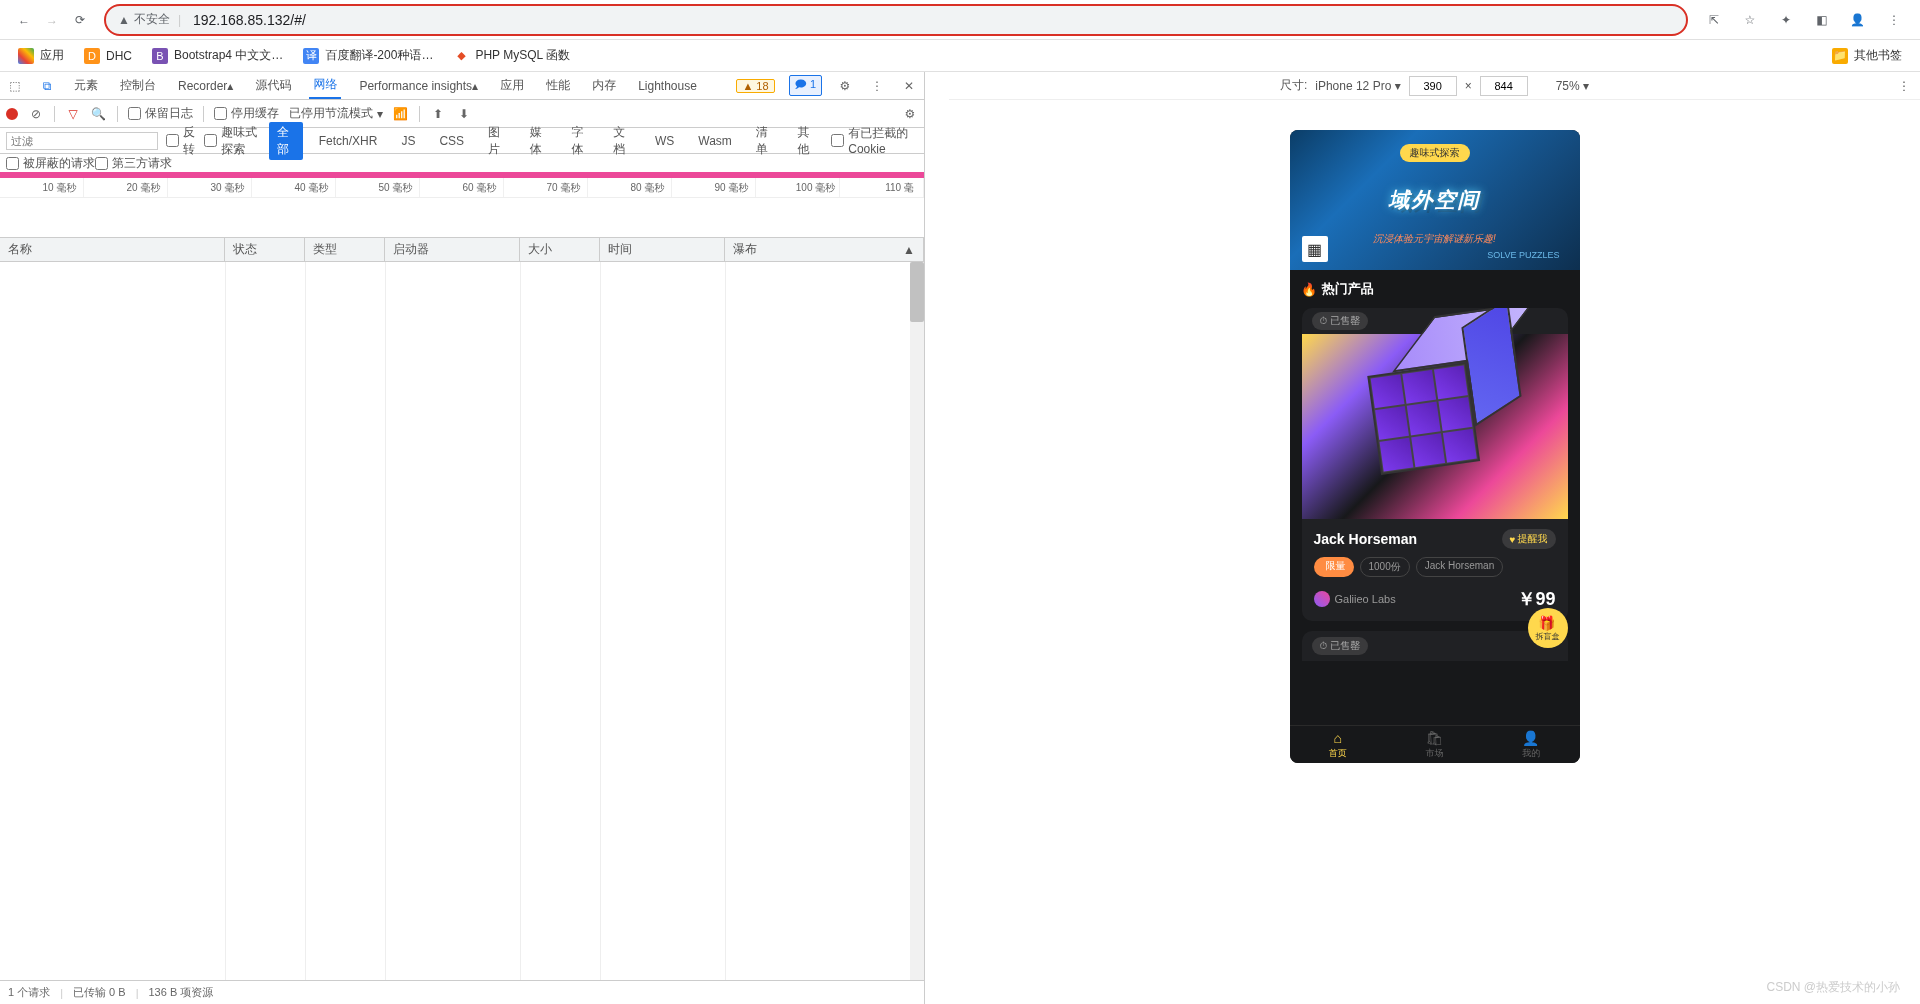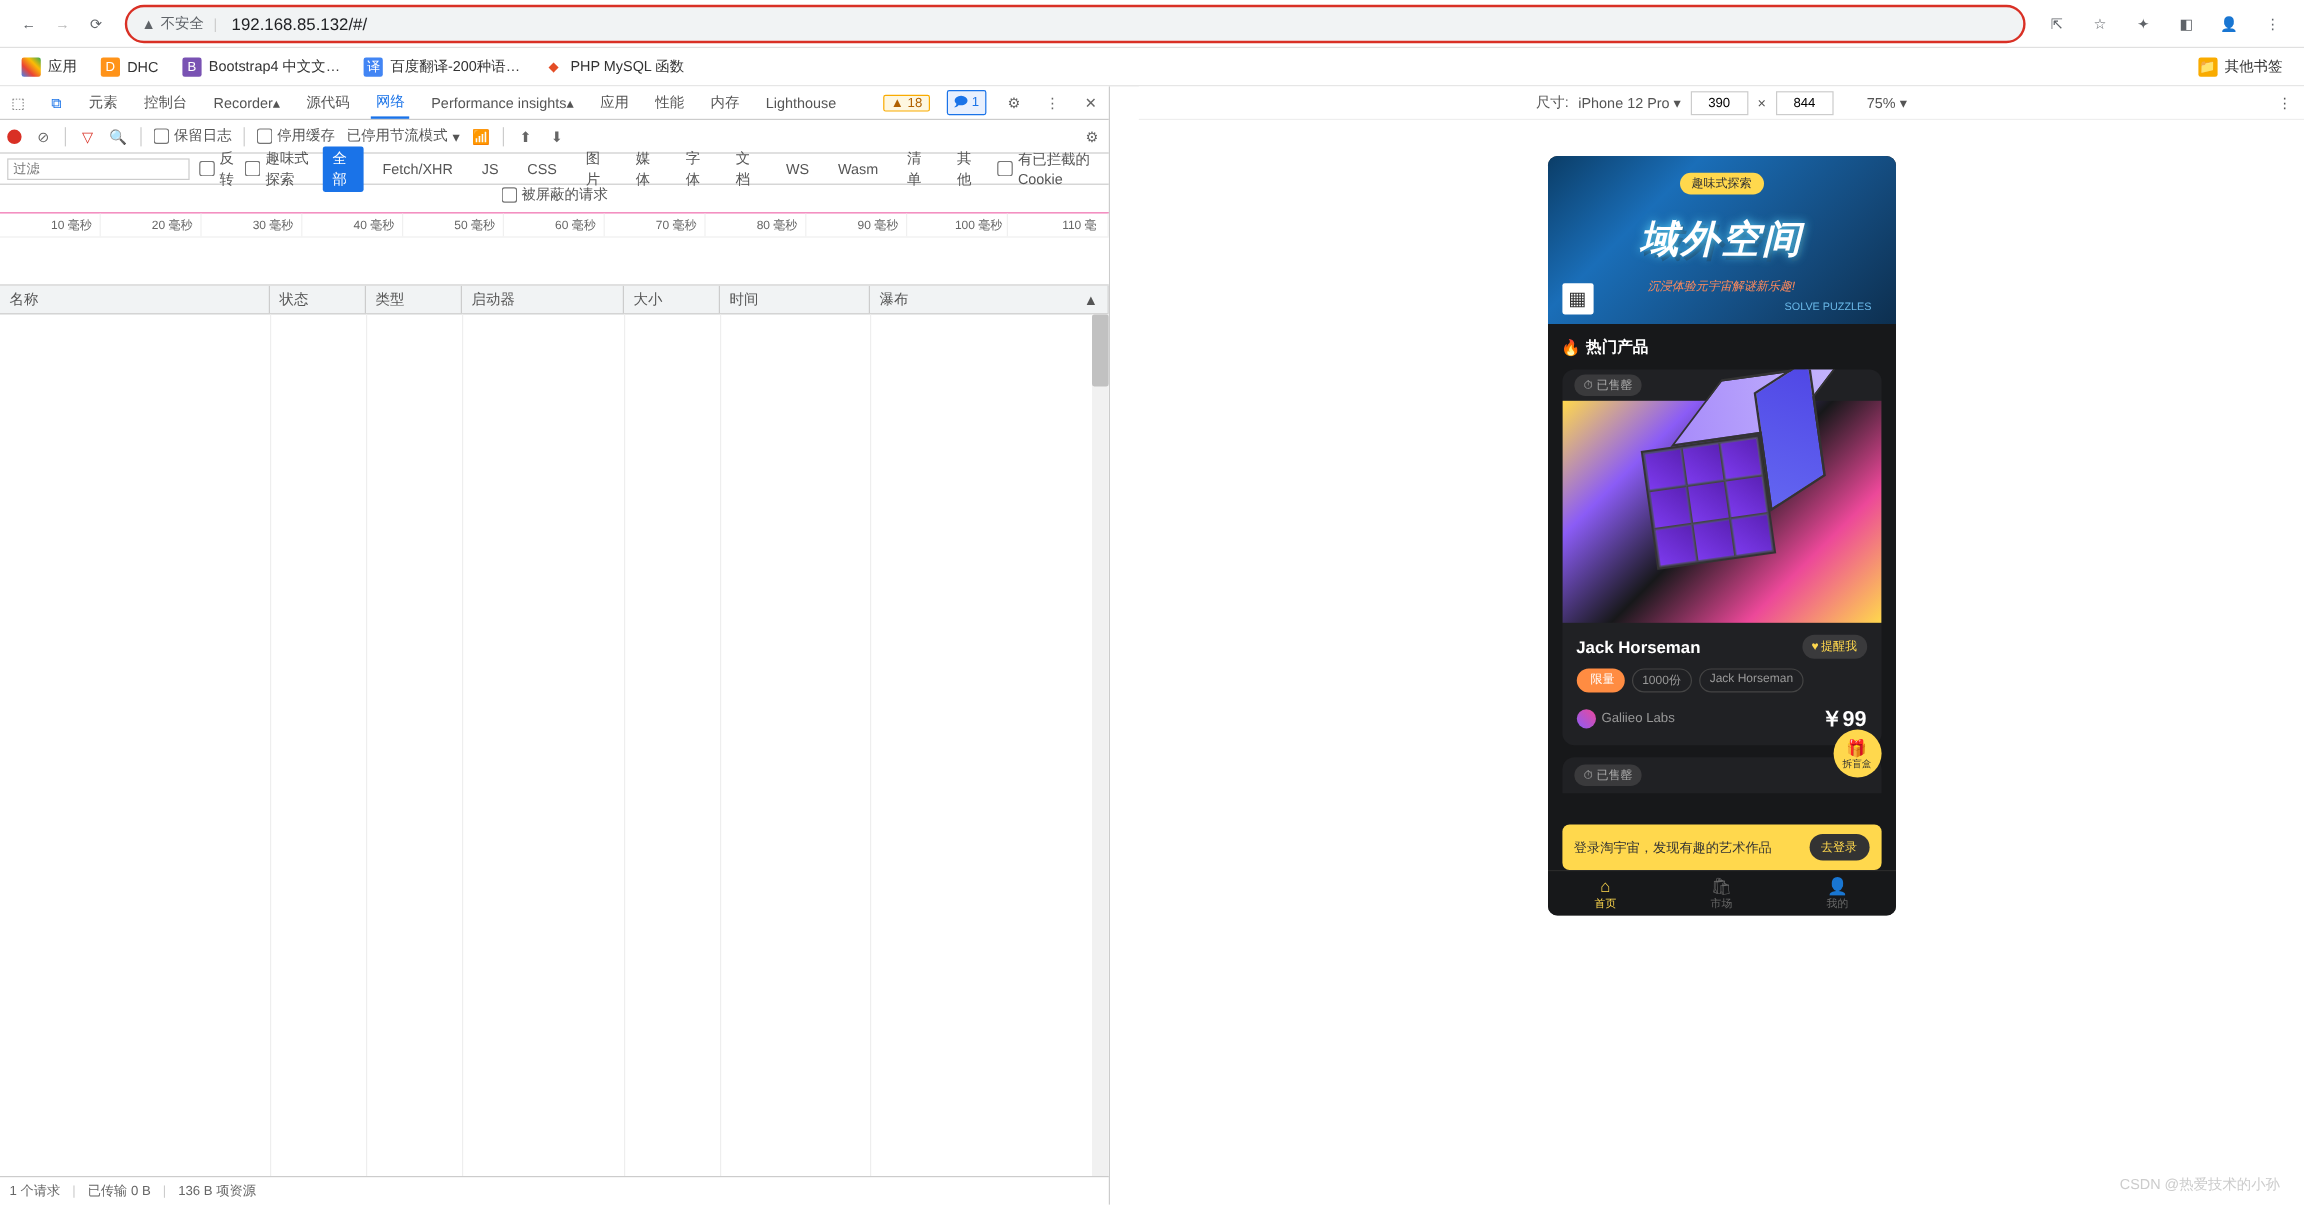--- a/index.html
+++ b/index.html
@@ -27,21 +27,21 @@
 .badge-info { background: #e8f0fe; color: #1a73e8; border: 1px solid #1a73e8; }
 .dt-toolbar2 { height: 28px; display: flex; align-items: center; border-bottom: 1px solid #ccc; padding: 0 6px; gap: 10px; }
 .rec-btn { width: 12px; height: 12px; background: #d93025; border: 2px solid #d93025; border-radius: 50%; }
 .dt-ic { width: 16px; height: 16px; display: flex; align-items: center; justify-content: center; color: #666; cursor: pointer; }
 .dt-sep { width: 1px; height: 16px; background: #ccc; }
 .dt-chk { display: flex; align-items: center; gap: 4px; color: #555; }
 .dt-filter-row { height: 26px; display: flex; align-items: center; border-bottom: 1px solid #ccc; padding: 0 6px; gap: 8px; }
 .filter-input { width: 160px; height: 18px; border: 1px solid #ccc; padding: 0 4px; font-size: 11px; }
 .filter-pill { padding: 2px 8px; cursor: pointer; border-radius: 2px; color: #555; }
 .filter-pill.active { background: #1a73e8; color: #fff; }
-.dt-filter-row2 { height: 24px; display: flex; align-items: center; border-bottom: 1px solid #ec4899; padding: 0 6px; gap: 20px; flex-direction: column; }
+.dt-filter-row2 { height: 24px; display: flex; align-items: center; border-bottom: 6px solid #ec4899; padding: 0 6px; gap: 0; }
 .timeline { height: 60px; border-bottom: 1px solid #ccc; position: relative; background: #fff; }
 .timeline-ticks { display: flex; height: 20px; border-bottom: 1px solid #eee; }
 .tl-tick { flex: 1; text-align: center; color: #666; font-size: 10px; padding-top: 3px; border-right: 1px solid #f0f0f0; padding-left: 36px; }
 .network-table { flex: 1; display: flex; flex-direction: column; overflow: hidden; }
 .nt-header { display: flex; height: 24px; border-bottom: 1px solid #ccc; background: #f1f3f4; }
 .nt-col { padding: 4px 8px; border-right: 1px solid #ccc; color: #555; display: flex; align-items: center; }
 .nt-row { display: flex; height: 22px; border-bottom: 1px solid #eee; }
 .col-name { width: 225px; }
 .col-status { width: 80px; }
 .col-type { width: 80px; }
@@ -52,21 +52,21 @@
 .link-style { color: #1a73e8; text-decoration: underline; cursor: pointer; }
 .dt-status-bar { height: 24px; border-top: 1px solid #ccc; display: flex; align-items: center; padding: 0 8px; gap: 10px; color: #666; font-size: 11px; }
 .dt-status-bar .sep { color: #ccc; }
 .preview-area { flex: 1; background: #fff; display: flex; flex-direction: column; position: relative; margin-left: 24px; }
 .device-bar { height: 28px; display: flex; align-items: center; justify-content: center; gap: 8px; border-bottom: 1px solid #eee; color: #555; }
 .dim-input { width: 48px; height: 20px; border: 1px solid #ccc; text-align: center; font-size: 11px; }
 .phone-wrap { flex: 1; display: flex; align-items: flex-start; justify-content: center; padding-top: 30px; }
 .phone { width: 290px; height: 633px; background: #17181a; border-radius: 8px; overflow: hidden; position: relative; }
 .banner { height: 140px; background: linear-gradient(135deg, #0b3d67 0%, #1a6eb8 30%, #144a7c 70%, #0d2f4f 100%); position: relative; display: flex; align-items: center; justify-content: center; overflow: hidden; }
 .banner-tag { position: absolute; top: 14px; background: #ffd84d; color: #333; font-size: 10px; padding: 2px 10px; border-radius: 10px; }
-.banner-title { font-size: 32px; font-weight: 900; color: #fff; text-shadow: 0 0 8px #5dd8ff, 3px 3px 0 #1a4d7a; letter-spacing: 2px; font-style: italic; }
+.banner-title { font-size: 21px; font-weight: 900; color: #fff; text-shadow: 0 0 8px #5dd8ff, 3px 3px 0 #1a4d7a; letter-spacing: 2px; font-style: italic; }
 .banner-sub { position: absolute; bottom: 24px; color: #ff8a5c; font-size: 10px; font-style: italic; }
 .banner-sub2 { position: absolute; bottom: 10px; right: 20px; color: #6ab8e8; font-size: 9px; }
 .qr-box { position: absolute; bottom: 8px; left: 12px; width: 26px; height: 26px; background: #fff; border-radius: 2px; display: flex; align-items: center; justify-content: center; font-size: 16px; }
 .section-header { padding: 10px 12px; color: #fff; font-size: 13px; font-weight: bold; display: flex; align-items: center; gap: 4px; }
 .fire { color: #ff6b35; }
 .product-card { margin: 0 12px; background: #202124; border-radius: 10px; overflow: hidden; }
 .sold-badge { padding: 4px 10px; }
 .sold-pill { background: #3a3a3c; color: #aaa; font-size: 10px; padding: 2px 8px; border-radius: 10px; display: inline-flex; align-items: center; gap: 3px; }
 .product-img { height: 185px; background: linear-gradient(135deg, #ffd84d 0%, #8b5cf6 25%, #17181a 50%, #ec4899 75%, #ffd84d 100%); display: flex; align-items: center; justify-content: center; position: relative; }
 .cube { width: 120px; height: 120px; transform: rotate(-8deg); position: relative; }
@@ -364,24 +364,20 @@
 
         <div class="second-card-peek">
           <span class="sold-pill">⏱ <span>已售罄</span></span>
         </div>
 
         <div class="float-btn">
           <span>🎁</span>
           <span class="float-btn-label">拆盲盒</span>
         </div>
 
-        <div class="login-bar">
-          <span class="login-text">登录淘宇宙，发现有趣的艺术作品</span>
-          <span class="login-btn">去登录</span>
-        </div>
 
         <div class="tabbar">
           <div class="tab-item active">
             <span class="ti-icon">⌂</span>
             <span class="ti-label">首页</span>
           </div>
           <div class="tab-item">
             <span class="ti-icon">🛍</span>
             <span class="ti-label">市场</span>
           </div>

